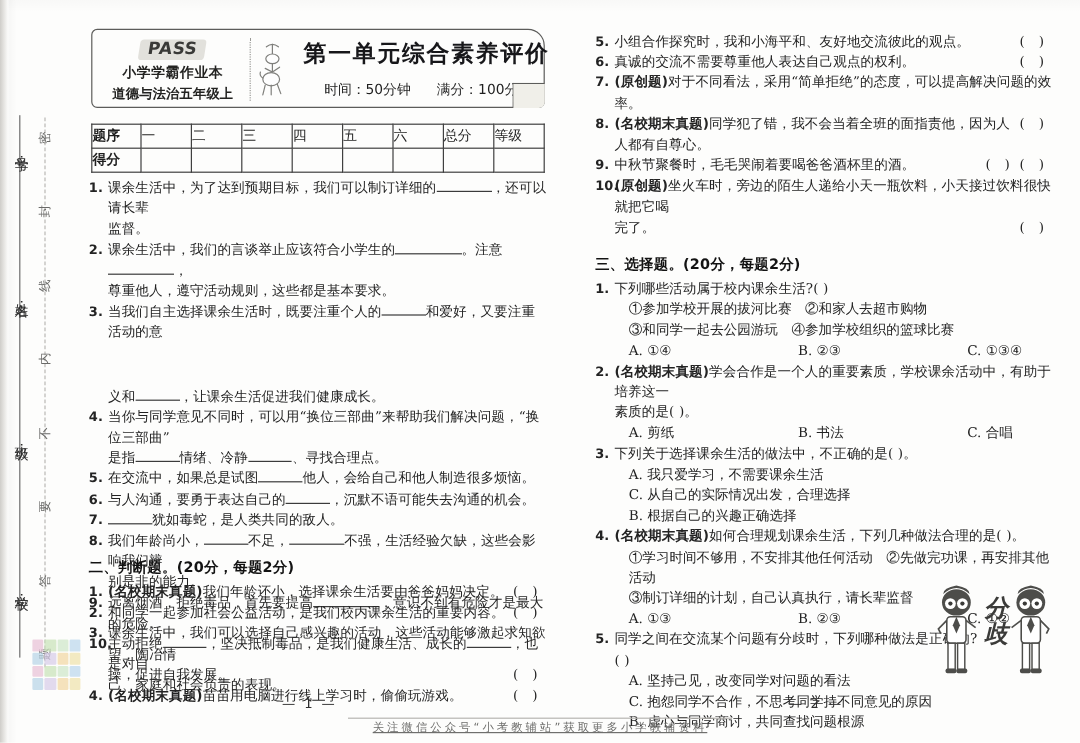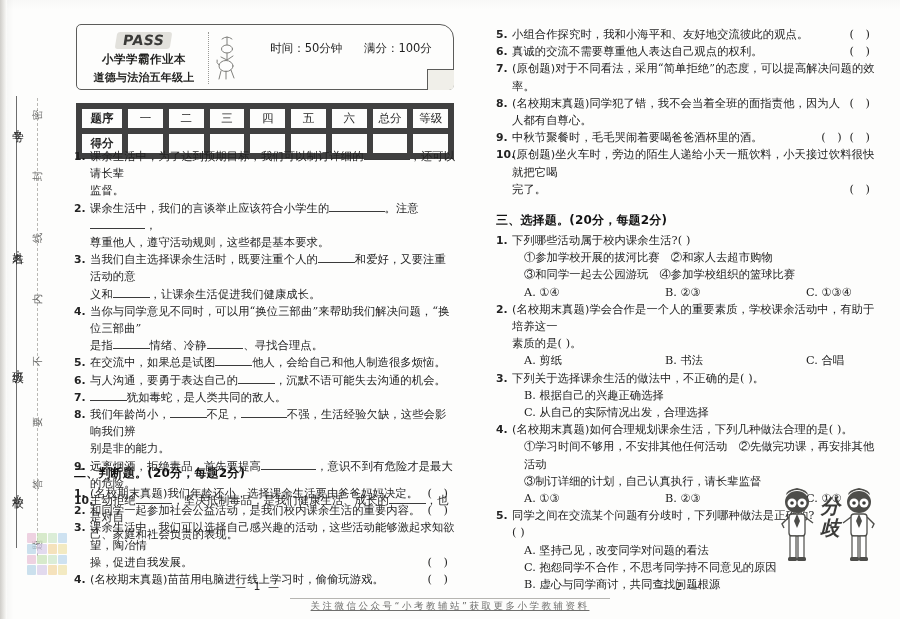--- a/index.html
+++ b/index.html
@@ -204,23 +204,23 @@
 
   
   #score-table {
     position: absolute;
     left: 16px; top: 103px;
     width: 378px;
     border-collapse: collapse;
     table-layout: fixed;
   }
   #score-table td {
-    border: 6px solid #404040;
+    border: 1px solid #404040;
     height: 19px;
-    text-align: center;
+    text-align: left;
     font-size: 11.5px;
     color: #1f1f1f;
     font-family: Liberation Sans, sans-serif;
     padding: 0;
   }
   #score-table td.hd { width: 40px; font-weight: bold; }
 
   
   .section {
     position: absolute;
@@ -254,21 +254,21 @@
     font-size: 10.8px;
   }
   .qnum.wide { width: 16px; }
   .blank {
     display: inline-block;
     border-bottom: 1px solid #3b3b3b;
     vertical-align: baseline;
     height: 11px;
   }
   .tag {
-    font-weight: normal;
+    font-weight: bold;
     font-family: "DejaVu Sans", "Liberation Sans", sans-serif;
     text-align: center;
   }
   .paren-right {
     display: inline-block;
     float: right;
     margin-right: 4px;
     letter-spacing: 4px;
   }
   .sub {
@@ -400,20 +400,21 @@
           <path d="M6 24 L12 27 L18 23"></path>
           <ellipse cx="11" cy="33" rx="7" ry="5.5" fill="#ffffff"></ellipse>
           <path d="M6 38 L4 46"></path>
           <path d="M11 38 L11 46"></path>
           <path d="M16 37 L19 45"></path>
           <path d="M4 32 Q1 30 2 27"></path>
         </g>
       </svg>
 
       <div id="title-block">
+        <div id="paper-title">第一单元综合素养评价</div>
         <div id="meta-line">
           <span>时间：50分钟</span>
           <span>满分：100分</span>
         </div>
       </div>
       <div id="banner-fold"></div>
     </div>
 
     <table id="score-table">
         <tbody id="score-tbody">
@@ -441,21 +442,21 @@
           </tr>
         </tbody>
       </table>
 
     <div class="section" id="sec-fill" style="top: 148px;">
         <div class="qline"><span class="qnum">1.</span><span>课余生活中，为了达到预期目标，我们可以制订详细的<span class="blank" style="width:46px"></span>，还可以请长辈</span></div>
         <div class="qline" style="padding-left: 16px;"><span>监督。</span></div>
         <div class="qline"><span class="qnum">2.</span><span>课余生活中，我们的言谈举止应该符合小学生的<span class="blank" style="width:55.199999999999996px"></span>。注意<span class="blank" style="width:55.199999999999996px"></span>，</span></div>
         <div class="qline" style="padding-left: 16px;"><span>尊重他人，遵守活动规则，这些都是基本要求。</span></div>
         <div class="qline"><span class="qnum">3.</span><span>当我们自主选择课余生活时，既要注重个人的<span class="blank" style="width:36.8px"></span>和爱好，又要注重活动的意</span></div>
-        <div class="qline" style="padding-left: 16px;"><span>义和<span class="blank" style="width:36.8px"></span>，让课余生活促进我们健康成长。</span></div>
+        <div class="qline" style="padding-left: 16px; margin-top: 36px;"><span>义和<span class="blank" style="width:36.8px"></span>，让课余生活促进我们健康成长。</span></div>
         <div class="qline"><span class="qnum">4.</span><span>当你与同学意见不同时，可以用“换位三部曲”来帮助我们解决问题，“换位三部曲”</span></div>
         <div class="qline" style="padding-left: 16px;"><span>是指<span class="blank" style="width:36.8px"></span>情绪、冷静<span class="blank" style="width:36.8px"></span>、寻找合理点。</span></div>
         <div class="qline"><span class="qnum">5.</span><span>在交流中，如果总是试图<span class="blank" style="width:36.8px"></span>他人，会给自己和他人制造很多烦恼。</span></div>
         <div class="qline"><span class="qnum">6.</span><span>与人沟通，要勇于表达自己的<span class="blank" style="width:36.8px"></span>，沉默不语可能失去沟通的机会。</span></div>
         <div class="qline"><span class="qnum">7.</span><span><span class="blank" style="width:36.8px"></span>犹如毒蛇，是人类共同的敌人。</span></div>
         <div class="qline"><span class="qnum">8.</span><span>我们年龄尚小，<span class="blank" style="width:36.8px"></span>不足，<span class="blank" style="width:46px"></span>不强，生活经验欠缺，这些会影响我们辨</span></div>
         <div class="qline" style="padding-left: 16px;"><span>别是非的能力。</span></div>
         <div class="qline"><span class="qnum">9.</span><span>远离烟酒，拒绝毒品，首先要提高<span class="blank" style="width:55.199999999999996px"></span>，意识不到有危险才是最大的危险。</span></div>
         <div class="qline"><span class="qnum wide">10.</span><span>主动拒绝<span class="blank" style="width:36.8px"></span>，坚决抵制毒品，是我们健康生活、成长的<span class="blank" style="width:36.8px"></span>，也是对自</span></div>
         <div class="qline" style="padding-left: 16px;"><span>己、家庭和社会负责的表现。</span></div>
@@ -495,22 +496,23 @@
           <span>C. ①③④</span>
         </div>
         <div class="qline"><span class="qnum">2.</span><span><span class="tag">(名校期末真题)</span>学会合作是一个人的重要素质，学校课余活动中，有助于培养这一</span></div>
         <div class="qline"><span>素质的是(      )。</span></div>
         <div class="opts">
           <span>A. 剪纸</span>
           <span>B. 书法</span>
           <span>C. 合唱</span>
         </div>
         <div class="qline"><span class="qnum">3.</span><span>下列关于选择课余生活的做法中，不正确的是(        )。</span></div>
+        <div class="sub">A. 我只爱学习，不需要课余生活</div>
+        <div class="sub">C. 从自己的实际情况出发，合理选择</div>
         <div class="sub">B. 根据自己的兴趣正确选择</div>
-        <div class="sub">C. 从自己的实际情况出发，合理选择</div>
         <div class="qline"><span class="qnum">4.</span><span><span class="tag">(名校期末真题)</span>如何合理规划课余生活，下列几种做法合理的是(        )。</span></div>
         <div class="sub">①学习时间不够用，不安排其他任何活动　②先做完功课，再安排其他活动</div>
         <div class="sub">③制订详细的计划，自己认真执行，请长辈监督</div>
         <div class="opts">
           <span>A. ①③</span>
           <span>B. ②③</span>
           <span>C. ①②</span>
         </div>
         <div class="qline"><span class="qnum">5.</span><span>同学之间在交流某个问题有分歧时，下列哪种做法是正确的?</span></div>
         <div class="qline"><span>(      )</span></div>

